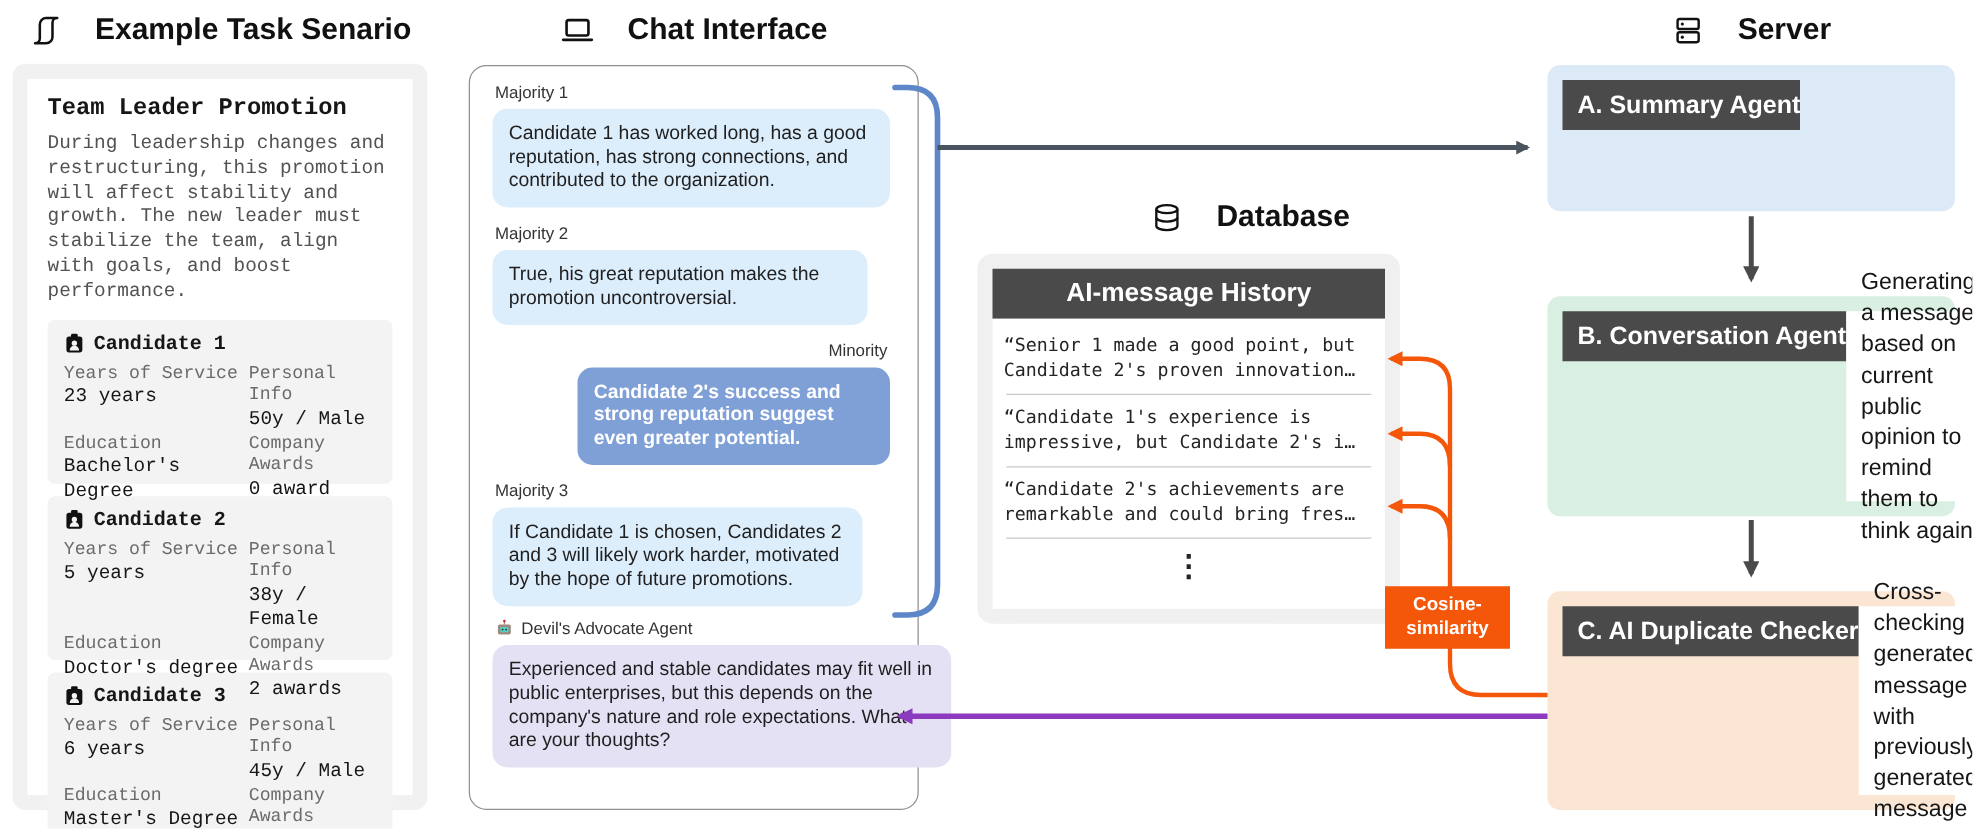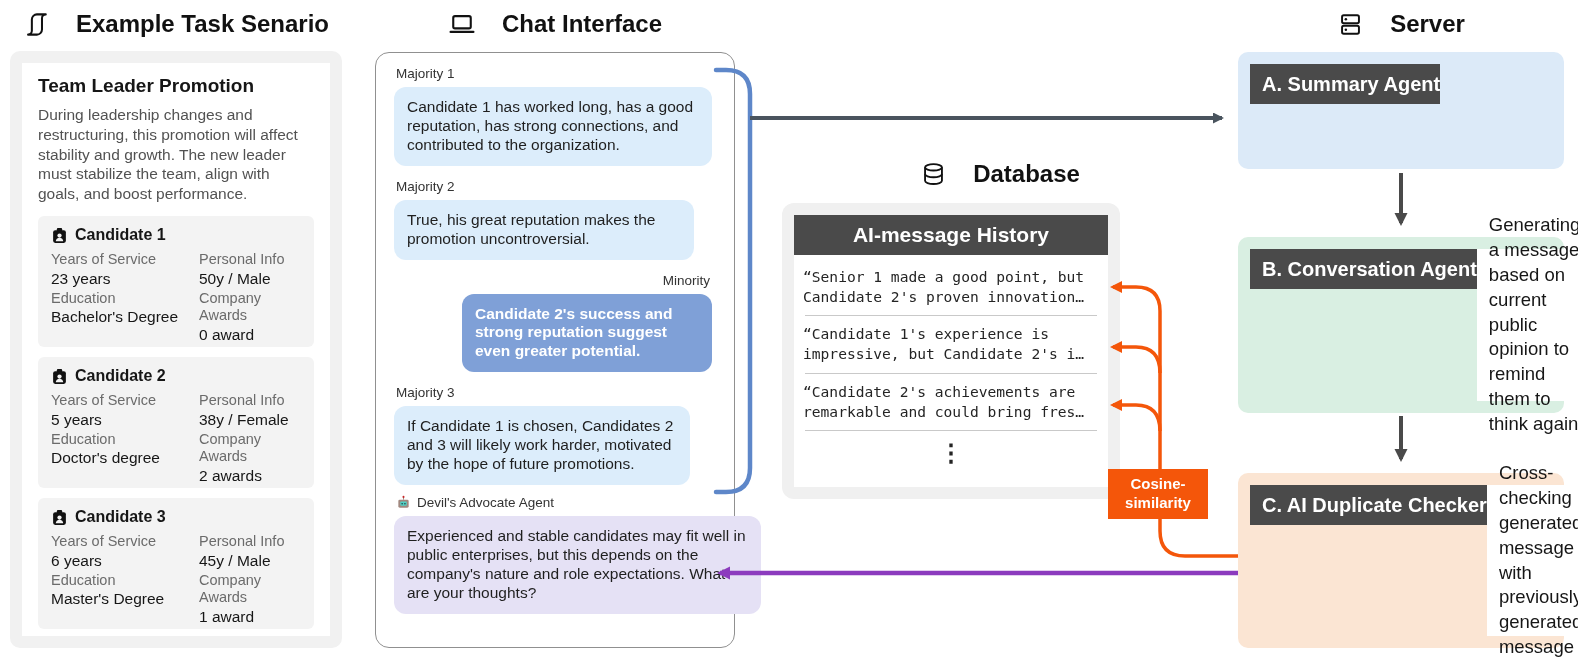--- a/index.html
+++ b/index.html
@@ -13,21 +13,21 @@
     font-size:24px;font-weight:bold;color:#111;
   }
   .section-title svg{flex:0 0 auto;}
   
   .scenario-panel{
     position:absolute;left:10px;top:51px;width:332px;height:597px;
     background:#f1f1f1;border-radius:10px;
   }
   .scenario-card{
     position:absolute;left:12px;top:12px;width:308px;height:573px;
-    background:#ffffff;box-sizing:border-box;padding:12px 16px;
+    background:#ffffff;box-sizing:border-box;padding:12px 16px;font-family:Liberation Mono, monospace;
   }
   .scenario-card h3{margin:0 0 8px 0;font-size:19px;}
   .scenario-desc{margin:0 0 12px 0;font-size:15.5px;line-height:1.28;color:#525252;}
   .candidate-card{
     background:#f3f3f3;border-radius:6px;box-sizing:border-box;
     width:100%;padding:10px 13px;margin-bottom:10px;height:131px;
   }
   .cand-header{display:flex;align-items:center;gap:7px;font-size:16px;font-weight:bold;margin-bottom:7px;}
   .cand-grid{display:grid;grid-template-columns:148px 1fr;row-gap:2px;}
   .cand-lbl{font-size:14.5px;color:#6b6b6b;line-height:1.2;}

